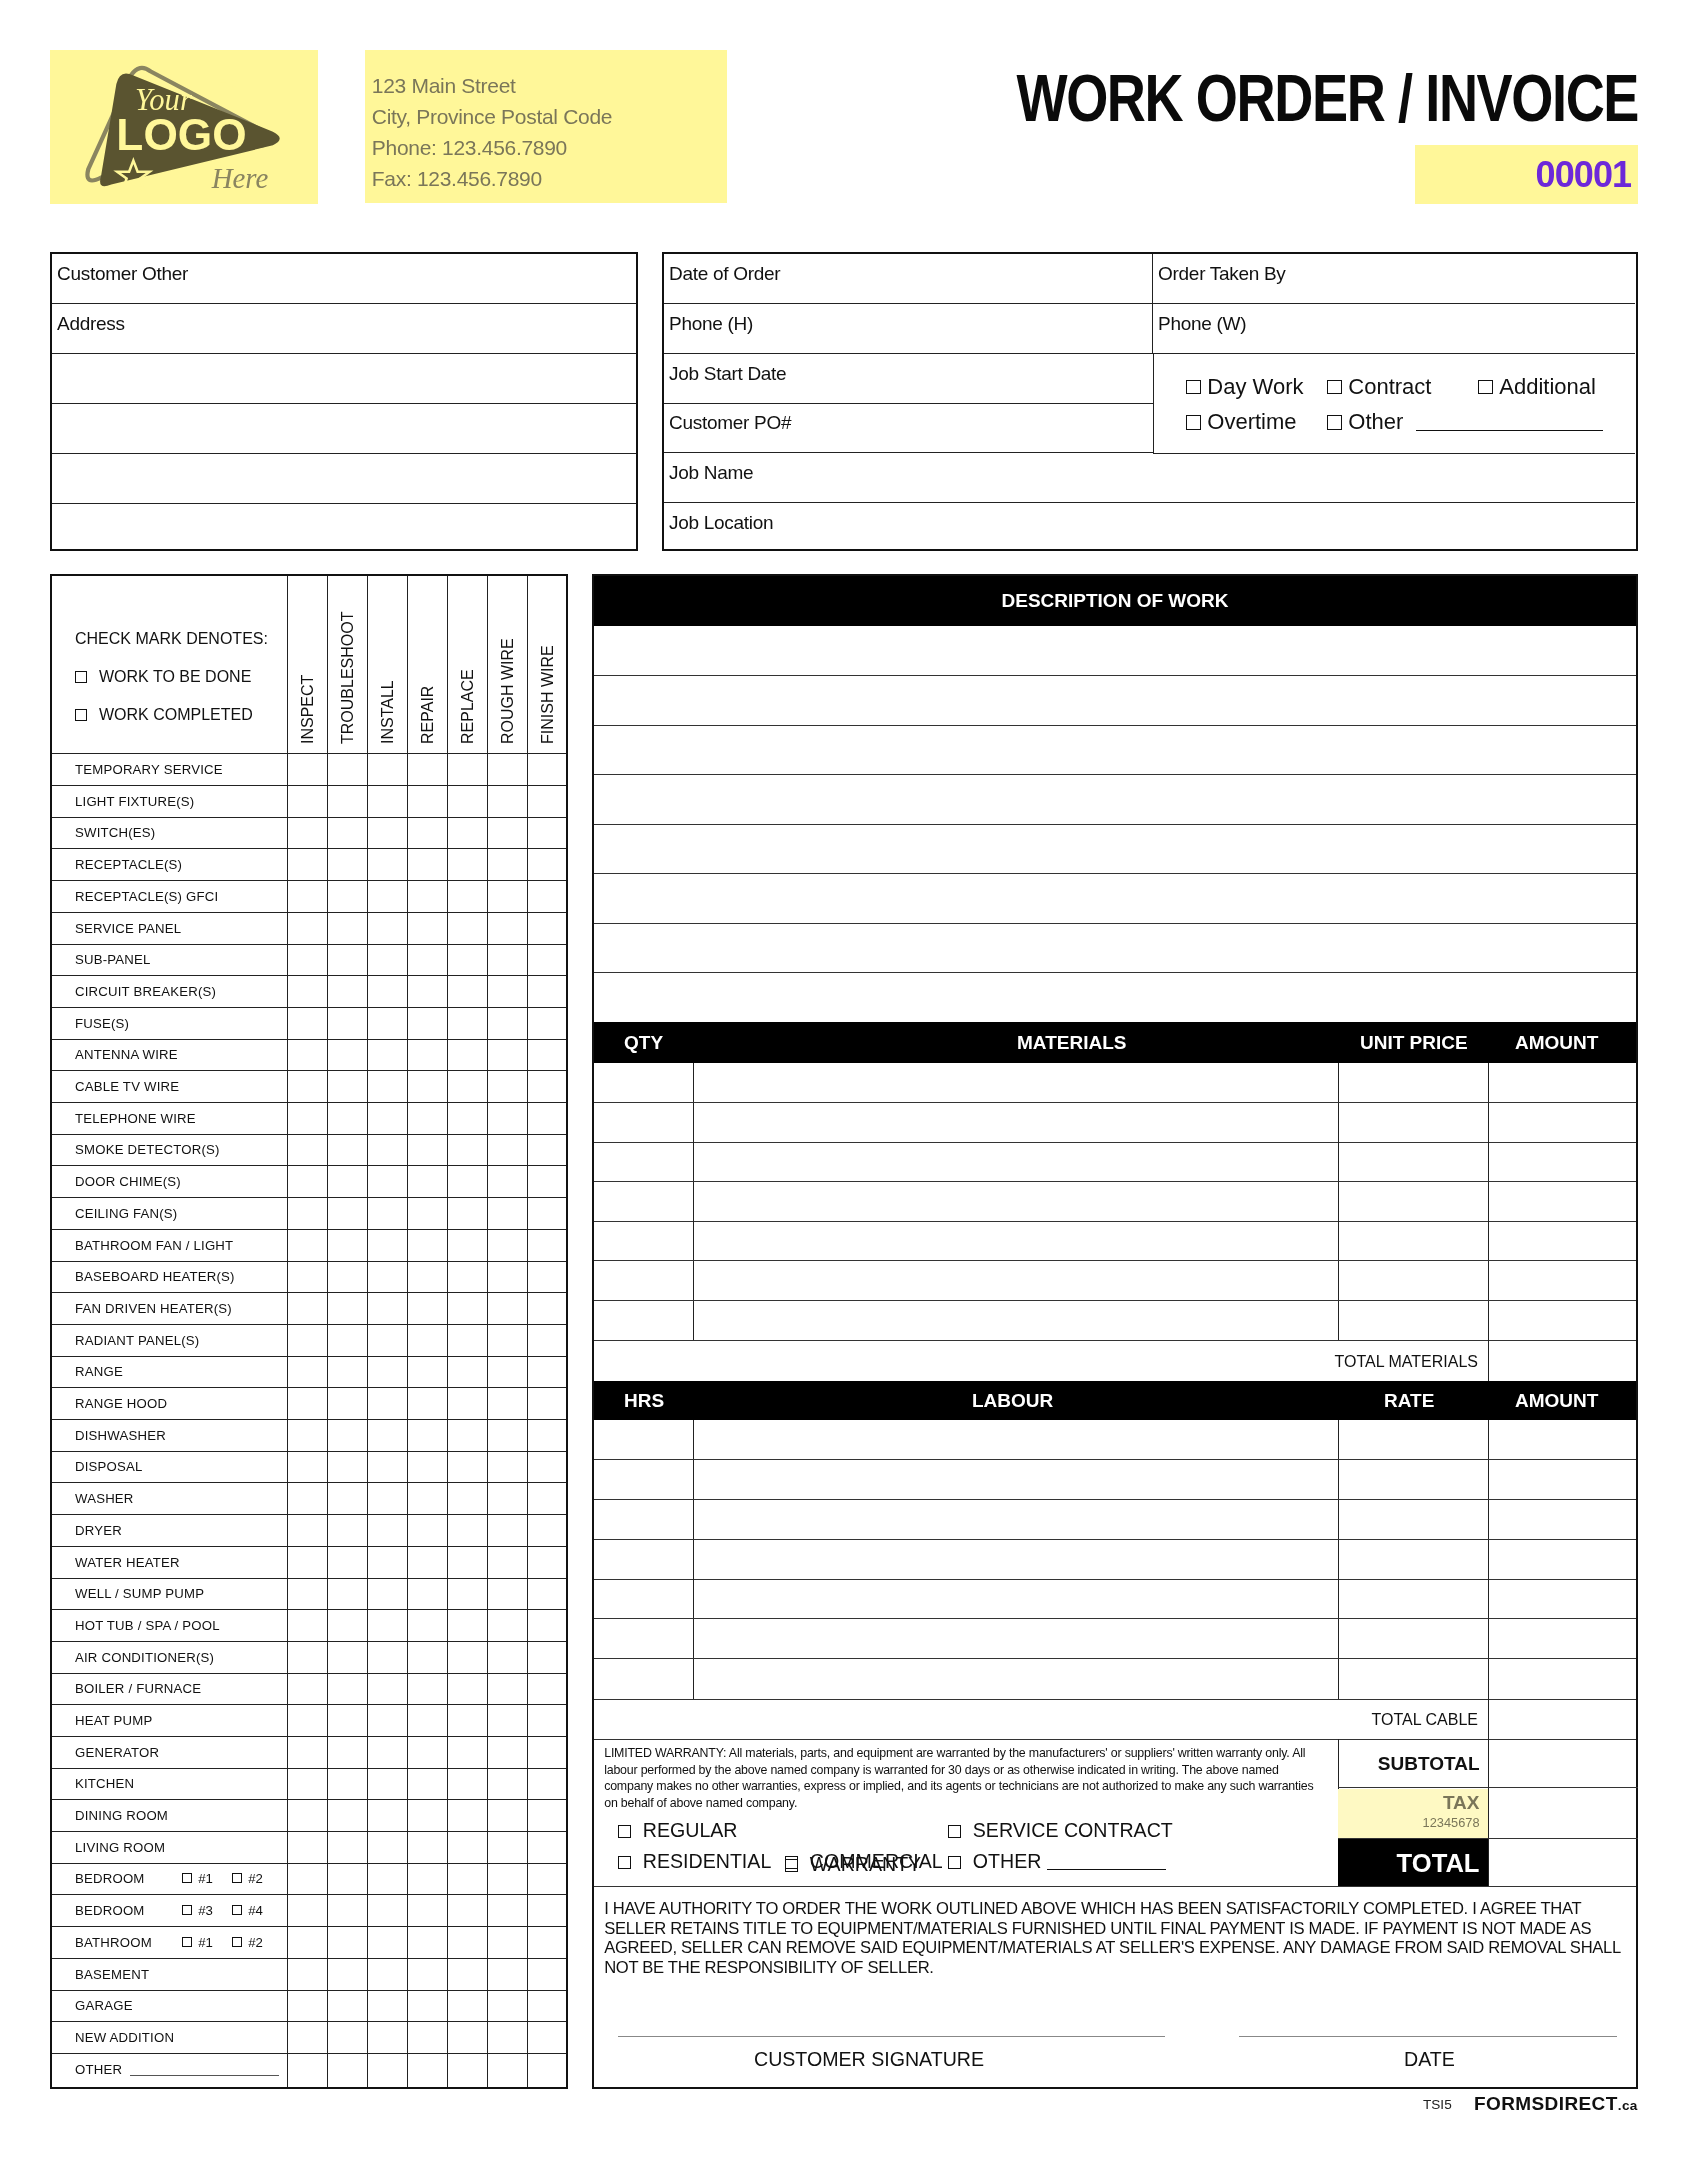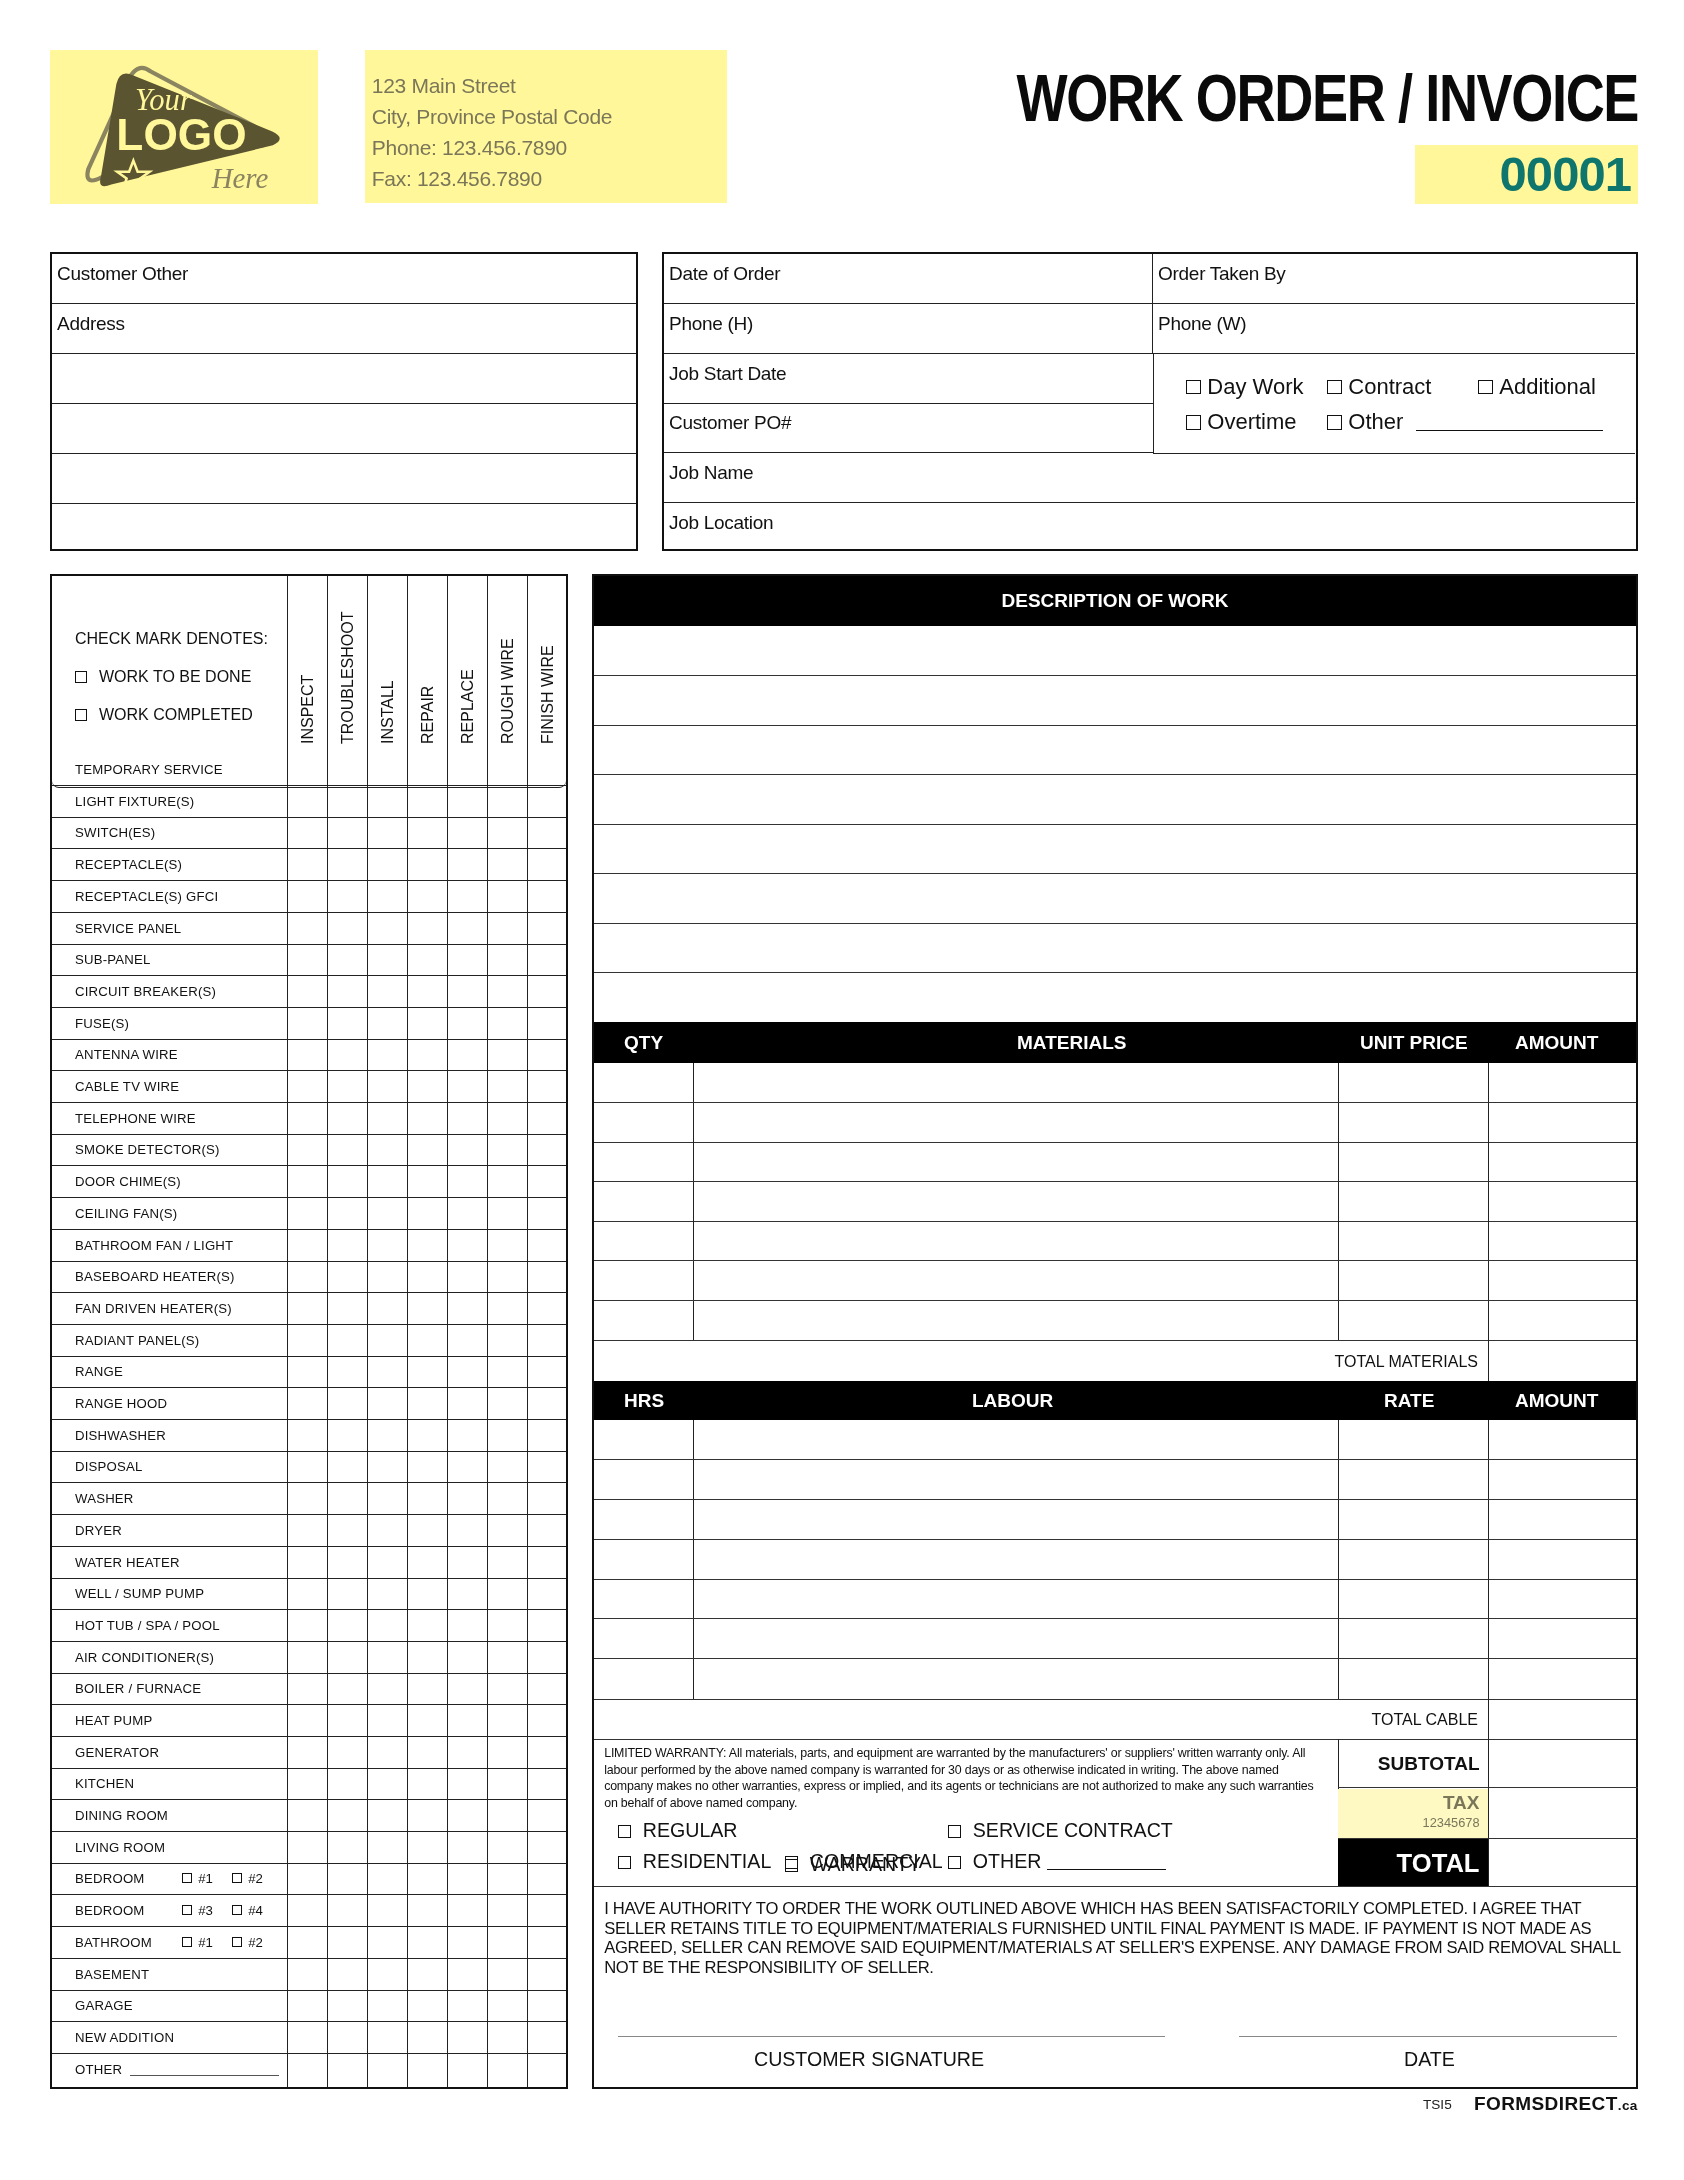--- a/index.html
+++ b/index.html
@@ -6,38 +6,38 @@
   html, body { width: 1685px; height: 2181px; background: #ffffff; overflow: hidden; }
   body { position: relative; font-family: "Liberation Sans", sans-serif; color: #111; }
   .abs { position: absolute; }
 
   
   .logo-box { left: 50px; top: 50px; width: 268px; height: 154px; background: #fff799; overflow: hidden; }
   .addr-box { left: 365px; top: 50px; width: 362px; height: 153px; background: #fff799; padding: 20.4px 0 0 6.8px; }
   .addr-line { font-size: 21px; color: #7a7659; line-height: 31px; letter-spacing: -0.3px; }
   .title { right: 47px; top: 60px; font-size: 66px; font-weight: bold; letter-spacing: -1.7px; transform: scaleX(0.82); transform-origin: right top; white-space: nowrap; color: #0a0a0a; }
   .num-box { left: 1415px; top: 145px; width: 223px; height: 59px; background: #fff799; text-align: right; padding-right: 6.8px; }
-  .num-box span { font-size: 49px; font-weight: bold; color: #0f766e; line-height: 59px; letter-spacing: -0.9px; }
+  .num-box span { font-size: 36px; font-weight: bold; color: #6d28d9; line-height: 59px; letter-spacing: -0.9px; }
 
   
   .info-box { border: 2.6px solid #111; }
   .info-row { border-bottom: 1.7px solid #222; height: 50px; position: relative; }
   .info-row:last-child { border-bottom: none; }
   .info-label { position: absolute; left: 5.1px; top: 8.5px; font-size: 19px; color: #111; letter-spacing: -0.3px; }
   .right-grid { position: absolute; left: 662px; top: 252px; width: 976px; height: 299px; border: 2.6px solid #111; }
   .rg-cell { position: absolute; border-bottom: 1.7px solid #222; }
   .rg-cell .info-label { top: 8.5px; }
   .checks-area { position: absolute; left: 489px; top: 100px; width: 482px; height: 100px; border-left: 1.7px solid #222; border-bottom: 1.7px solid #222; }
   .chk-line { position: absolute; font-size: 22px; white-space: nowrap; }
   .box { display: inline-block; width: 14.5px; height: 14.5px; border: 1.7px solid #111; vertical-align: -0.9px; margin-right: 6.8px; }
   .blank-line { display: inline-block; border-bottom: 1.7px solid #111; vertical-align: -1.7px; }
 
   
   .checklist { left: 50px; top: 574px; width: 518px; height: 1515px; border: 2.6px solid #111; }
-  .cl-head { position: absolute; left: 0; top: 0; width: 100%; height: 212px; border-bottom: 1.7px solid #222; border-radius: 7px; }
+  .cl-head { position: absolute; left: 0; top: 0; width: 100%; height: 178px; border-bottom: 1.7px solid #222; }
   .cl-legend { position: absolute; left: 23px; top: 44px; font-size: 16px; line-height: 38px; }
   .cl-legend .box { width: 12px; height: 12px; margin-right: 12px; }
   .cl-colhead { position: absolute; top: 0; height: 176px; border-left: 1.7px solid #222; }
   .cl-colhead span { position: absolute; left: 50%; bottom: 8.5px; transform-origin: left bottom; transform: rotate(-90deg) translateY(50%); white-space: nowrap; font-size: 16px; }
   .cl-row { position: absolute; left: 0; width: 100%; height: 32px; border-bottom: 1.7px solid #222; }
   .cl-row:last-child { border-bottom: none; }
   .cl-row .lbl { position: absolute; left: 23px; top: 7.7px; font-size: 13.2px; letter-spacing: 0.2px; white-space: nowrap; }
   .cl-row .sub { position: absolute; top: 7.7px; font-size: 13.2px; white-space: nowrap; }
   .cl-row .sub .box { width: 10.2px; height: 9.4px; margin-right: 6px; vertical-align: 0; }
   .cl-vline { position: absolute; top: 176px; bottom: 0; border-left: 1.7px solid #222; }

